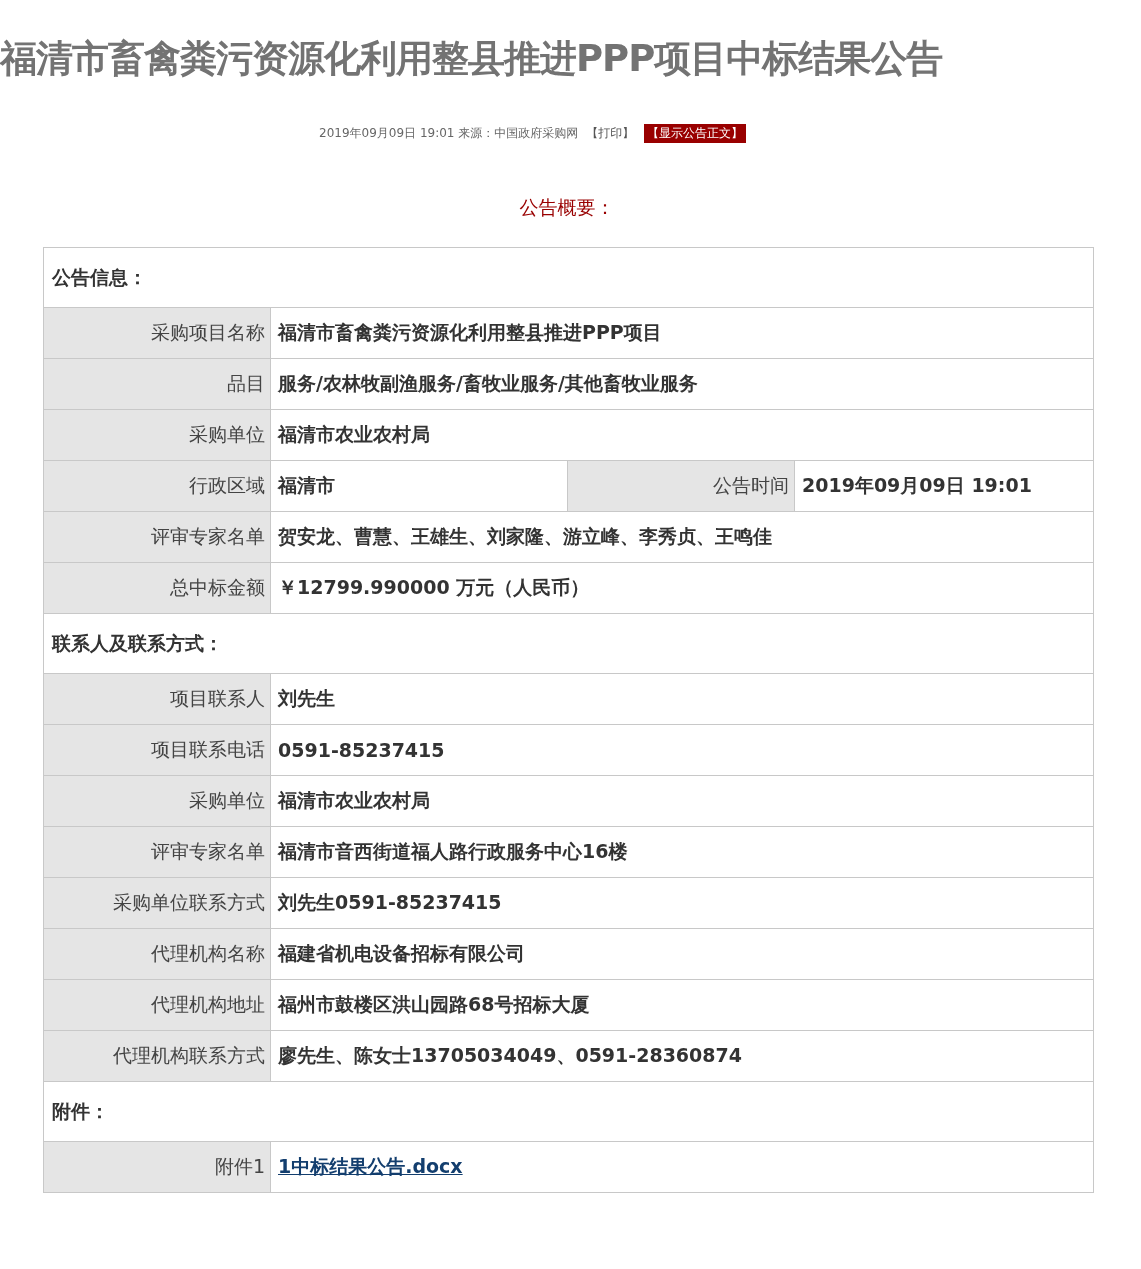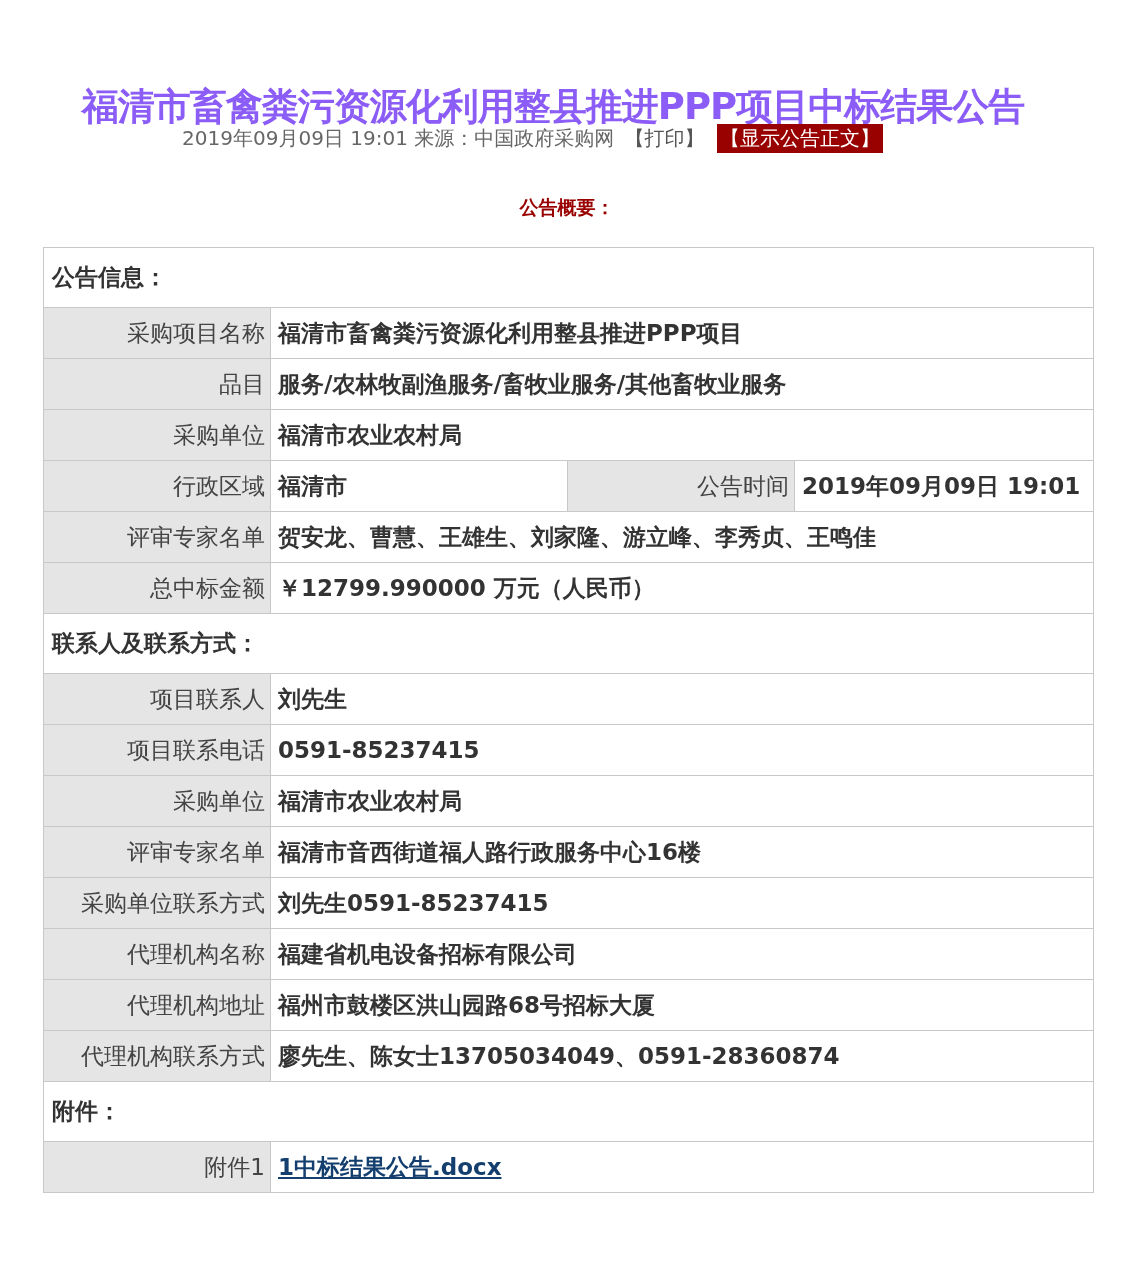--- a/index.html
+++ b/index.html
@@ -3,41 +3,41 @@
 <meta charset="utf-8">
 <style>
   html, body { margin: 0; padding: 0; background: #ffffff; }
   body {
     width: 1141px; height: 1269px; overflow: hidden; position: relative;
     font-family: "DejaVu Sans", "Liberation Sans", sans-serif;
     color: #333333;
   }
   .title {
     position: absolute; left: 0; top: 34px; width: 1106px;
-    text-align: center; font-size: 37px; font-weight: bold;
-    color: #8b5cf6; letter-spacing: -1px; white-space: nowrap; margin-top: 48px;
+    font-size: 37px; font-weight: bold;
+    color: #737373; letter-spacing: -1px; white-space: nowrap;
   }
   .meta {
     position: absolute; left: 0; top: 124px; width: 1065px;
-    text-align: center; font-size: 20px; color: #666666; white-space: nowrap;
+    text-align: center; font-size: 12px; color: #666666; white-space: nowrap;
   }
   .meta span { display: inline-block; vertical-align: middle; }
   .meta .print { color: #555555; margin-left: 4px; cursor: pointer; }
   .meta .show-btn {
     background: #990000; color: #ffffff; padding: 1px 3px; margin-left: 6px;
     cursor: pointer;
   }
   .summary-heading {
     position: absolute; left: 0; top: 195px; width: 1134px; text-align: center;
-    font-size: 19px; font-weight: bold; color: #990000;
+    font-size: 19px; font-weight: normal; color: #990000;
   }
   table.info {
     position: absolute; left: 43px; top: 247px; width: 1050px;
     border-collapse: collapse; table-layout: fixed;
-    font-size: 23px;
+    font-size: 19px;
   }
   table.info td {
     border: 1px solid #c8c8c8; height: 50px; padding: 0 7px;
     vertical-align: middle; white-space: nowrap; overflow: hidden;
   }
   table.info td.lbl {
     background: #e5e5e5; text-align: right; color: #444444; font-weight: normal;
     padding-right: 5px;
   }
   table.info td.val { font-weight: bold; color: #333333; background: #ffffff; }

